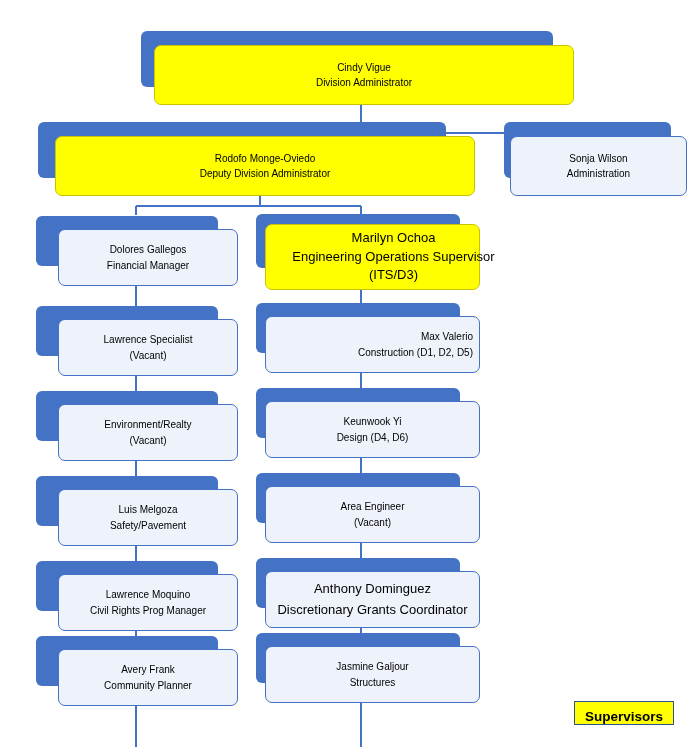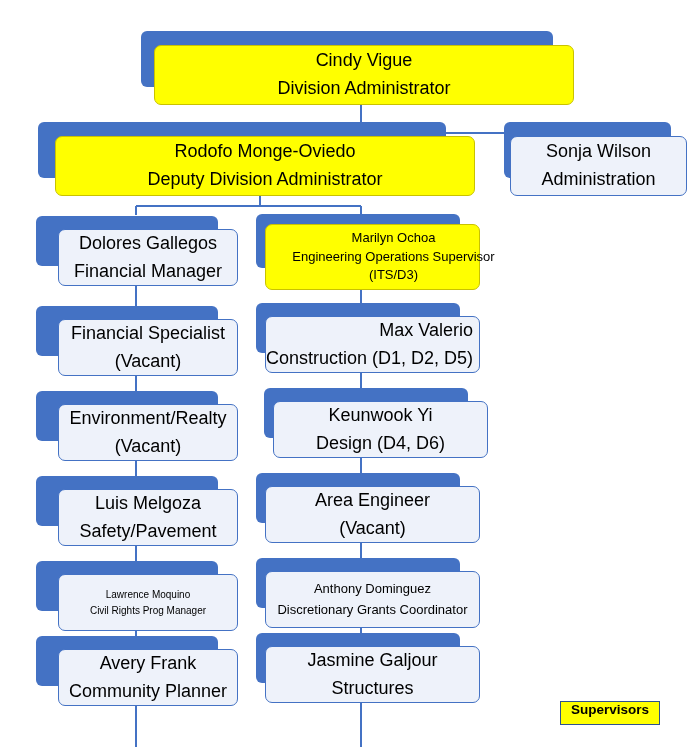--- a/index.html
+++ b/index.html
@@ -28,41 +28,42 @@
     box-sizing:border-box;
     border:1px solid #4472c4;
     border-radius:7px;
     background:#eef2fa;
     display:flex;
     flex-direction:column;
     align-items:center;
     justify-content:center;
     text-align:center;
     color:#000000;
-    font-size:18px;
+    font-size:10px;
     line-height:1.55;
     padding:2px 6px;
   }
   .node.highlight .card{
     background:#ffff00;
     border-color:#c9c200;
   }
   .node .card .ln{display:block;white-space:nowrap;}
 
   
   .legend{
     position:absolute;
     z-index:3;
     box-sizing:border-box;
     background:#ffff00;
     border:1px solid #2f528f;
-    display:flex;align-items:flex-start;justify-content:center;
+    display:flex;align-items:flex-end;justify-content:center;
     font-weight:bold;
     font-size:13.5px;
     color:#000;
+    margin-left:14px;
   }
 </style>
 </head>
 <body>
 
 <div id="chart">
 
   <svg class="connectors" width="693" height="747" viewBox="0 0 693 747">
     <g stroke="#4472c4" stroke-width="1.4" fill="none" shape-rendering="crispEdges">
 
@@ -120,42 +121,42 @@
     <div class="card" style="left:9px;top:10px;width:215px;height:66px;font-size:13px;line-height:1.42;padding-left:48px;">
       <span class="ln">Marilyn Ochoa</span>
       <span class="ln">Engineering Operations Supervisor</span>
       <span class="ln">(ITS/D3)</span>
     </div>
   </div>
 
   <div class="node" style="left:36px;top:306px;width:200px;height:76px;">
     <div class="plate" style="width:182px;height:50px;"></div>
     <div class="card" style="left:22px;top:13px;width:180px;height:57px;">
-      <span class="ln">Financial Specialist</span>
+      <span class="ln">Lawrence Specialist</span>
       <span class="ln">(Vacant)</span>
     </div>
   </div>
 
   <div class="node" style="left:256px;top:303px;width:225px;height:76px;">
     <div class="plate" style="width:204px;height:50px;"></div>
     <div class="card" style="left:9px;top:13px;width:215px;height:57px;align-items:flex-end;">
       <span class="ln">Max Valerio</span>
       <span class="ln">Construction (D1, D2, D5)</span>
     </div>
   </div>
 
   <div class="node" style="left:36px;top:391px;width:200px;height:76px;">
     <div class="plate" style="width:182px;height:50px;"></div>
     <div class="card" style="left:22px;top:13px;width:180px;height:57px;">
       <span class="ln">Environment/Realty</span>
       <span class="ln">(Vacant)</span>
     </div>
   </div>
 
-  <div class="node" style="left:264px;top:388px;width:225px;height:76px;">
+  <div class="node" style="left:256px;top:388px;width:225px;height:76px;">
     <div class="plate" style="width:204px;height:50px;"></div>
     <div class="card" style="left:9px;top:13px;width:215px;height:57px;">
       <span class="ln">Keunwook Yi</span>
       <span class="ln">Design (D4, D6)</span>
     </div>
   </div>
 
   <div class="node" style="left:36px;top:476px;width:200px;height:76px;">
     <div class="plate" style="width:182px;height:50px;"></div>
     <div class="card" style="left:22px;top:13px;width:180px;height:57px;">

